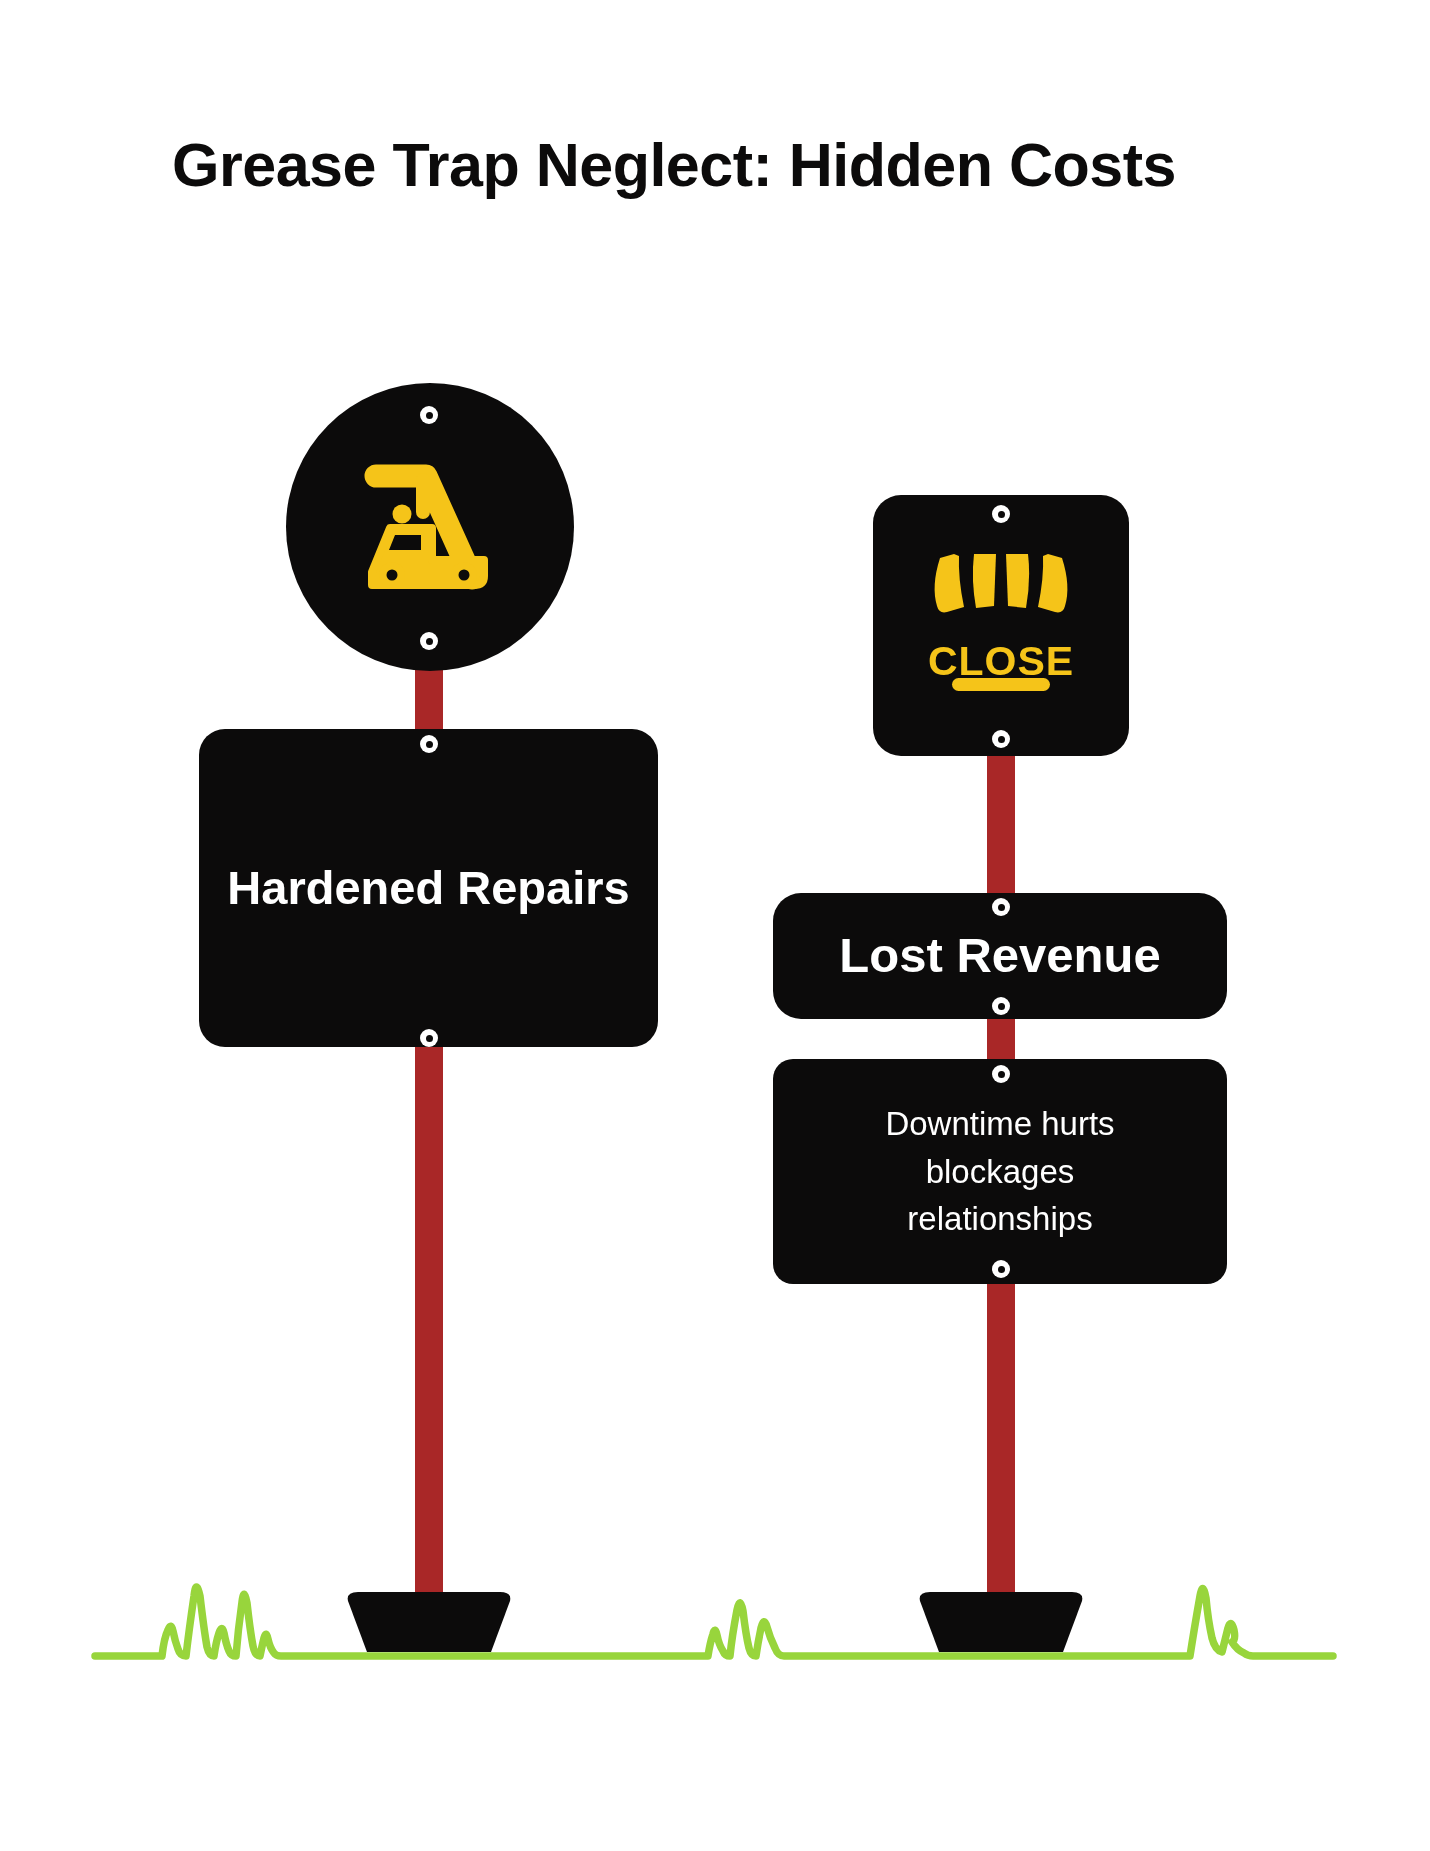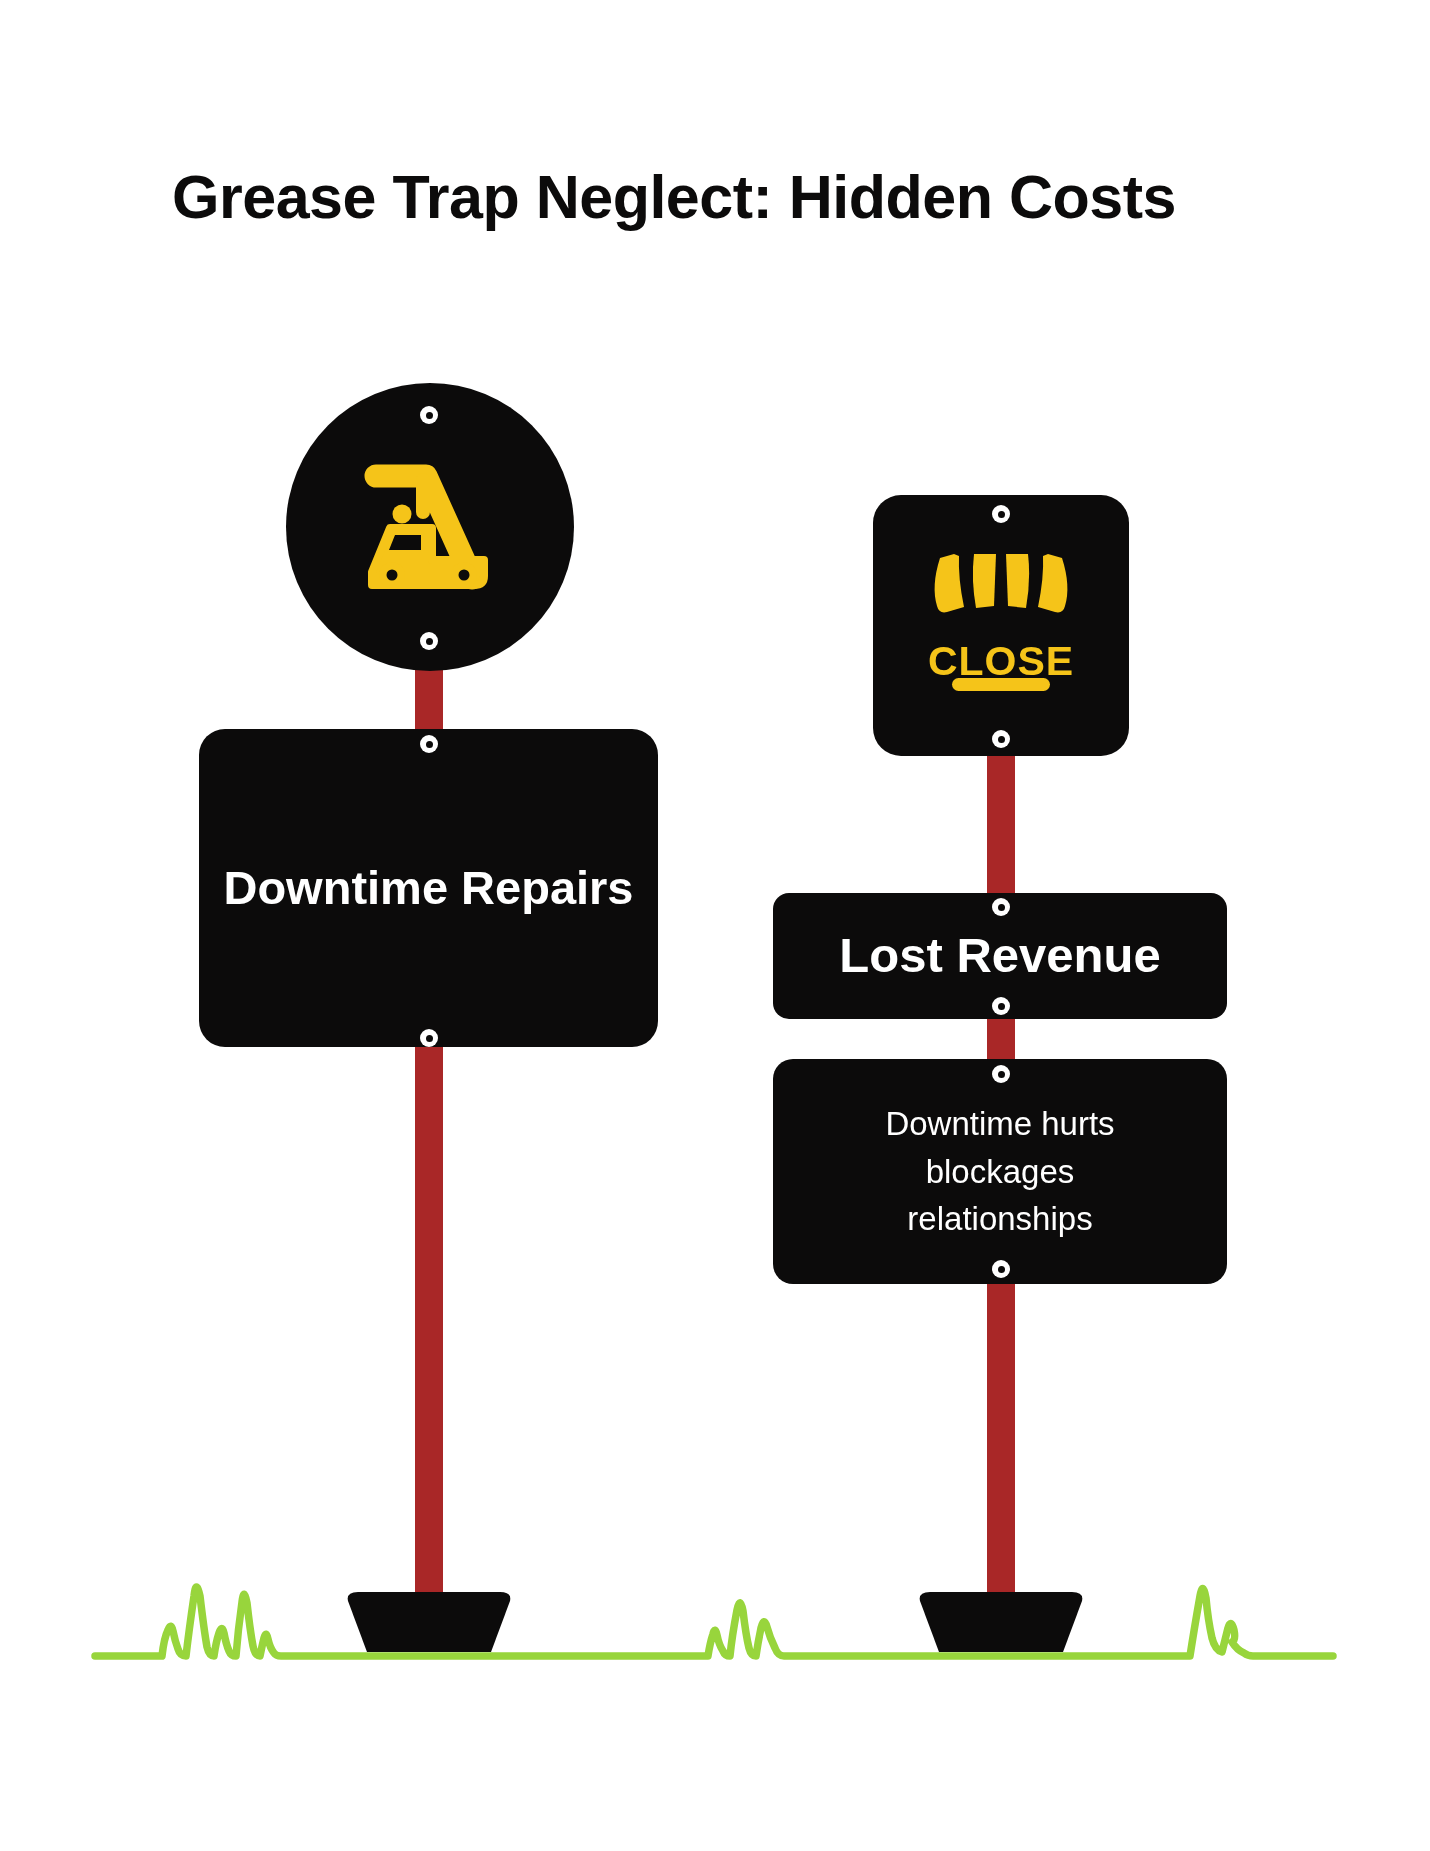--- a/index.html
+++ b/index.html
@@ -9,31 +9,31 @@
     --icon-yellow:#f5c419;
     --grass-green:#98d53c;
     --text-white:#ffffff;
     --screw-white:#ffffff;
   }
   .canvas{
     position:relative;width:1430px;height:1851px;background:#ffffff;overflow:hidden;
     font-family:"Liberation Sans", sans-serif;
   }
   .title{
-    position:absolute;left:0;top:162px;width:1348px;
+    position:absolute;left:0;top:130px;width:1348px;
     text-align:center;font-size:61px;font-weight:700;color:var(--sign-black);
     letter-spacing:-0.5px;
   }
   .pole{position:absolute;width:28px;background:var(--pole-red);z-index:1;}
   .sign{position:absolute;background:var(--sign-black);z-index:2;}
   .circle-sign{left:286px;top:383px;width:288px;height:288px;border-radius:50%;}
   .rect-sign{border-radius:24px;display:flex;flex-direction:column;align-items:center;justify-content:center;}
   .emergency-sign{left:199px;top:729px;width:459px;height:318px;border-radius:26px;}
   .square-sign{left:873px;top:495px;width:256px;height:261px;border-radius:28px;}
-  .lost-revenue-sign{left:773px;top:893px;width:454px;height:126px;border-radius:16px;}
+  .lost-revenue-sign{left:773px;top:893px;width:454px;height:126px;border-radius:28px;}
   .downtime-sign{left:773px;top:1059px;width:454px;height:225px;border-radius:20px;}
   .screw{
     position:absolute;width:18px;height:18px;border-radius:50%;background:var(--screw-white);
     display:flex;align-items:center;justify-content:center;z-index:4;
   }
   .screw::after{content:"";width:7px;height:7px;border-radius:50%;background:var(--sign-black);}
   .heading{
     color:var(--text-white);font-weight:700;text-align:center;line-height:1.42;
   }
   .heading-lg{font-size:47px;width:420px;}
@@ -82,21 +82,21 @@
       <path class="fill-b" d="M33,73 L59,73 L59,88 L27,88 Z"></path>
       <circle class="fill-y" cx="30" cy="113" r="13"></circle>
       <circle class="fill-b" cx="30" cy="113" r="5.5"></circle>
       <circle class="fill-y" cx="102" cy="113" r="13"></circle>
       <circle class="fill-b" cx="102" cy="113" r="5.5"></circle>
     </svg>
     <div class="screw" style="left:420px;top:406px;"></div>
     <div class="screw" style="left:420px;top:632px;"></div>
 
     <div class="sign rect-sign emergency-sign">
-      <div class="heading heading-lg">Downtime Repairs</div>
+      <div class="heading heading-lg">Hardened Repairs</div>
     </div>
     <div class="screw" style="left:420px;top:735px;"></div>
     <div class="screw" style="left:420px;top:1029px;"></div>
 
     <svg class="base-svg" style="left:344px;top:1592px;" width="170" height="60" viewBox="0 0 170 60">
       <path class="base-path" d="M14,0 H156 Q168,0 166,9 L147,60 H23 L4,9 Q2,0 14,0 Z"></path>
     </svg>
   </div>
 
   <div>

